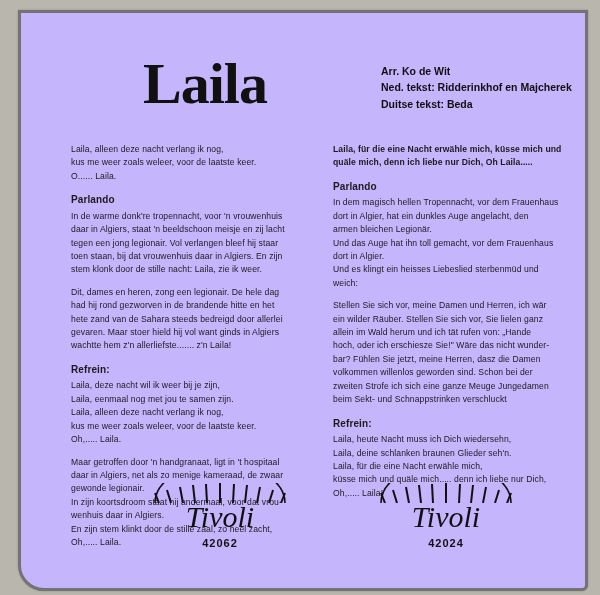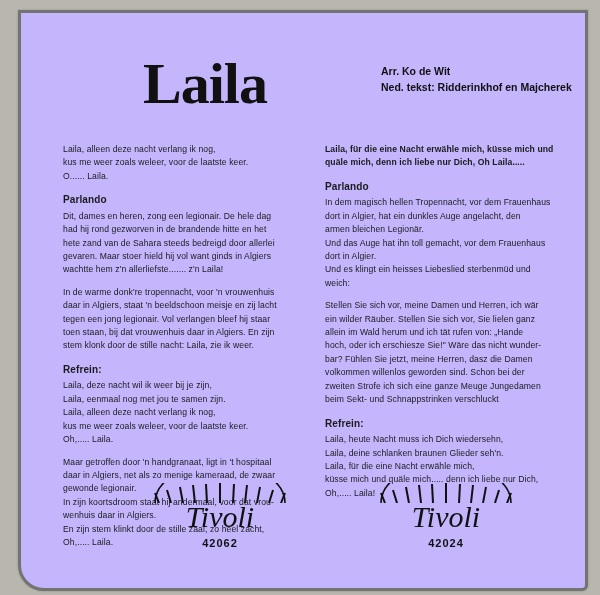--- a/index.html
+++ b/index.html
@@ -44,21 +44,21 @@
     left:338px;top:32px;
     font-size:10.5px;
     font-weight:700;
     color:#111;
     line-height:1.55;
   }
   .credits div{white-space:nowrap;}
   
   .cols{
     position:absolute;
-    top:112px;left:20px;
+    top:112px;left:28px;
     width:504px;
     display:flex;
     gap:20px;
   }
   .col{
     width:242px;
     font-size:8.6px;
     line-height:1.56;
     color:#1b1b1b;
     letter-spacing:.1px;
@@ -113,39 +113,40 @@
 <body>
 
 <div class="sleeve">
   <div class="inner">
 
     <div class="header">
       <div class="title">Laila</div>
       <div class="credits">
         <div>Arr. Ko de Wit</div>
         <div>Ned. tekst: Ridderinkhof en Majcherek</div>
+        <div>Duitse tekst: Beda</div>
       </div>
     </div>
 
     <div class="cols">
       <div class="col">
         <div class="blk" style="white-space: pre-line;">Laila, alleen deze nacht verlang ik nog,
 kus me weer zoals weleer, voor de laatste keer.
 O...... Laila.</div>
         <div class="hdr">Parlando</div>
+        <div class="blk" style="white-space: pre-line;">In de warme donk're tropennacht, voor 'n vrouwenhuis
+daar in Algiers, staat 'n beeldschoon meisje en zij lacht
+tegen een jong legionair. Vol verlangen bleef hij staar
+toen staan, bij dat vrouwenhuis daar in Algiers. En zijn
+stem klonk door de stille nacht: Laila, zie ik weer.</div>
         <div class="blk" style="white-space: pre-line;">Dit, dames en heren, zong een legionair. De hele dag
 had hij rond gezworven in de brandende hitte en het
 hete zand van de Sahara steeds bedreigd door allerlei
 gevaren. Maar stoer hield hij vol want ginds in Algiers
 wachtte hem z'n allerliefste....... z'n Laila!</div>
-        <div class="blk" style="white-space: pre-line;">In de warme donk're tropennacht, voor 'n vrouwenhuis
-daar in Algiers, staat 'n beeldschoon meisje en zij lacht
-tegen een jong legionair. Vol verlangen bleef hij staar
-toen staan, bij dat vrouwenhuis daar in Algiers. En zijn
-stem klonk door de stille nacht: Laila, zie ik weer.</div>
         <div class="hdr">Refrein:</div>
         <div class="blk" style="white-space: pre-line;">Laila, deze nacht wil ik weer bij je zijn,
 Laila, eenmaal nog met jou te samen zijn.
 Laila, alleen deze nacht verlang ik nog,
 kus me weer zoals weleer, voor de laatste keer.
 Oh,..... Laila.</div>
         <div class="blk" style="white-space: pre-line;">Maar getroffen door 'n handgranaat, ligt in 't hospitaal
 daar in Algiers, net als zo menige kameraad, de zwaar
 gewonde legionair.
 In zijn koortsdroom staat hij andermaal, voor dat vrou-

